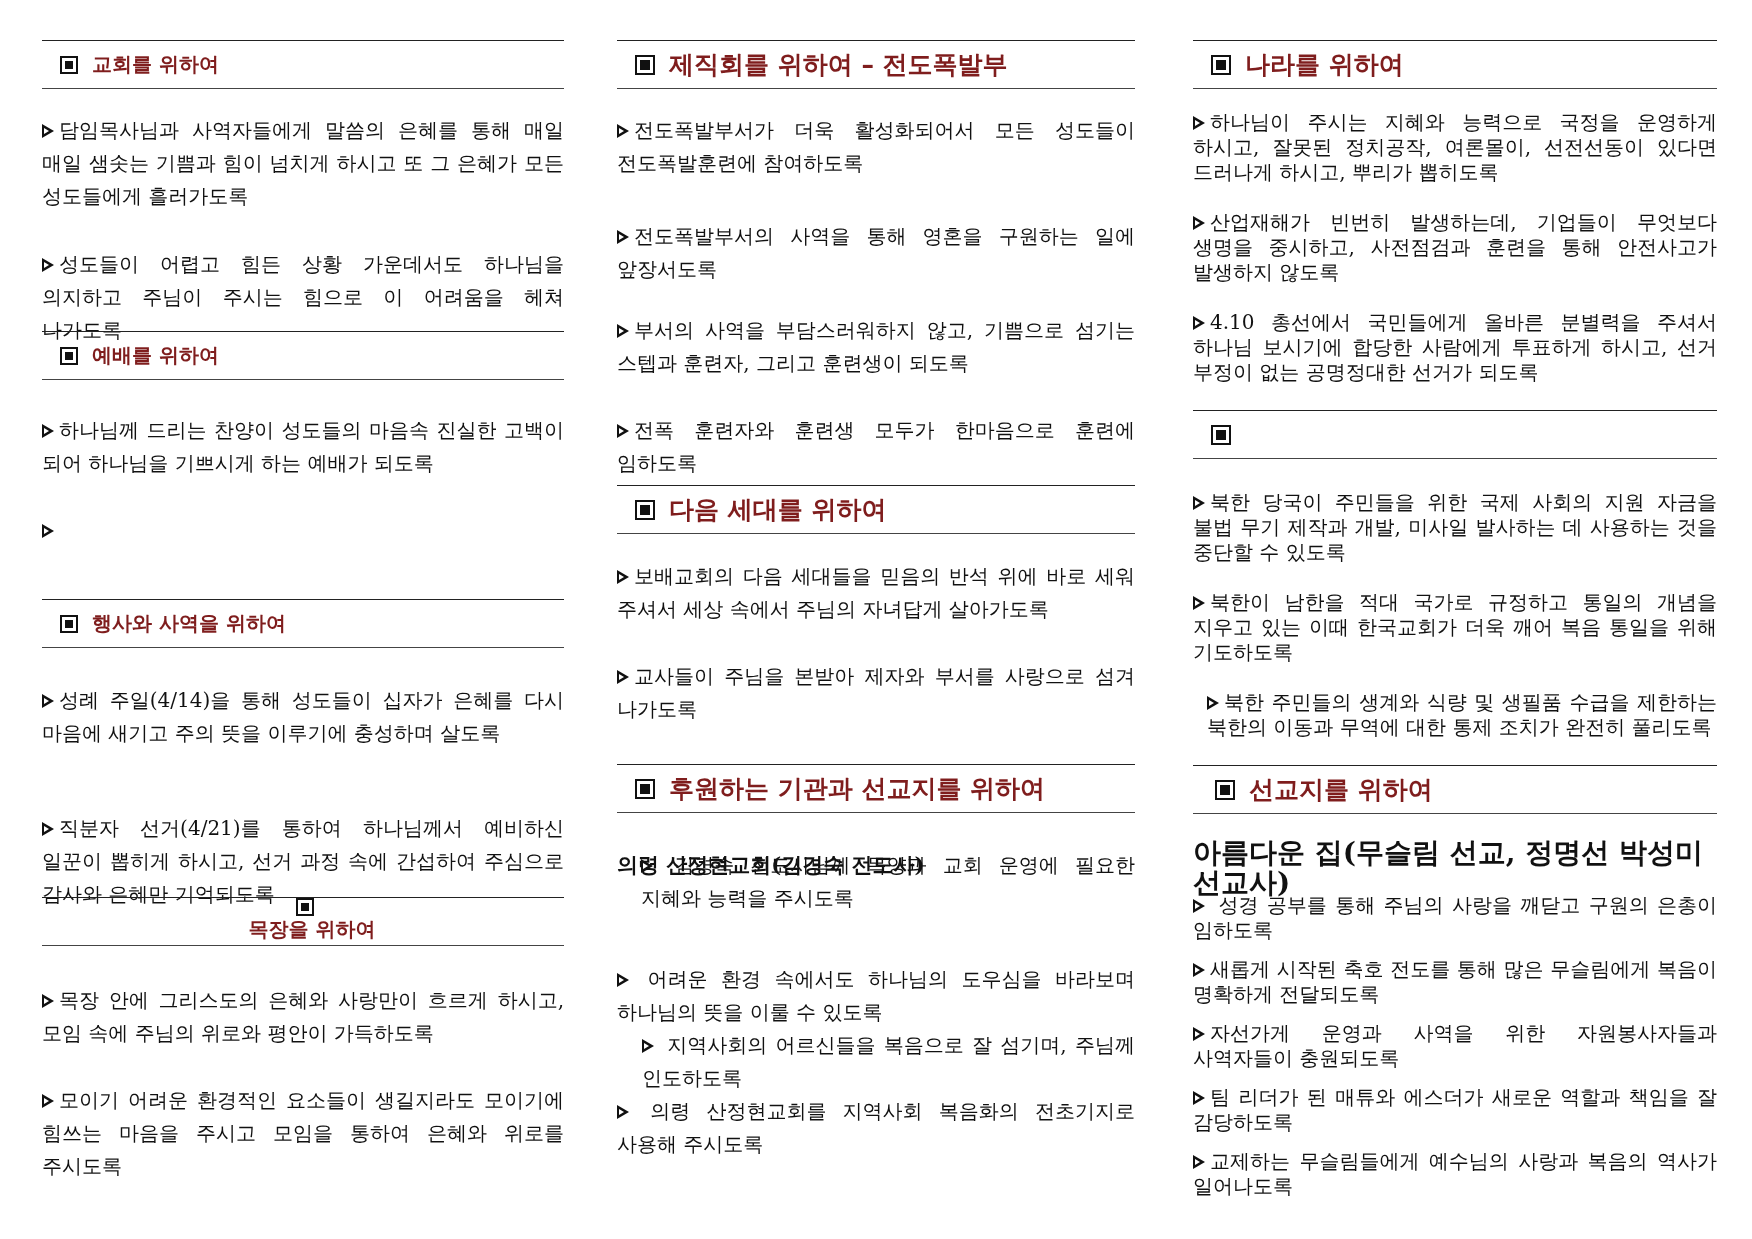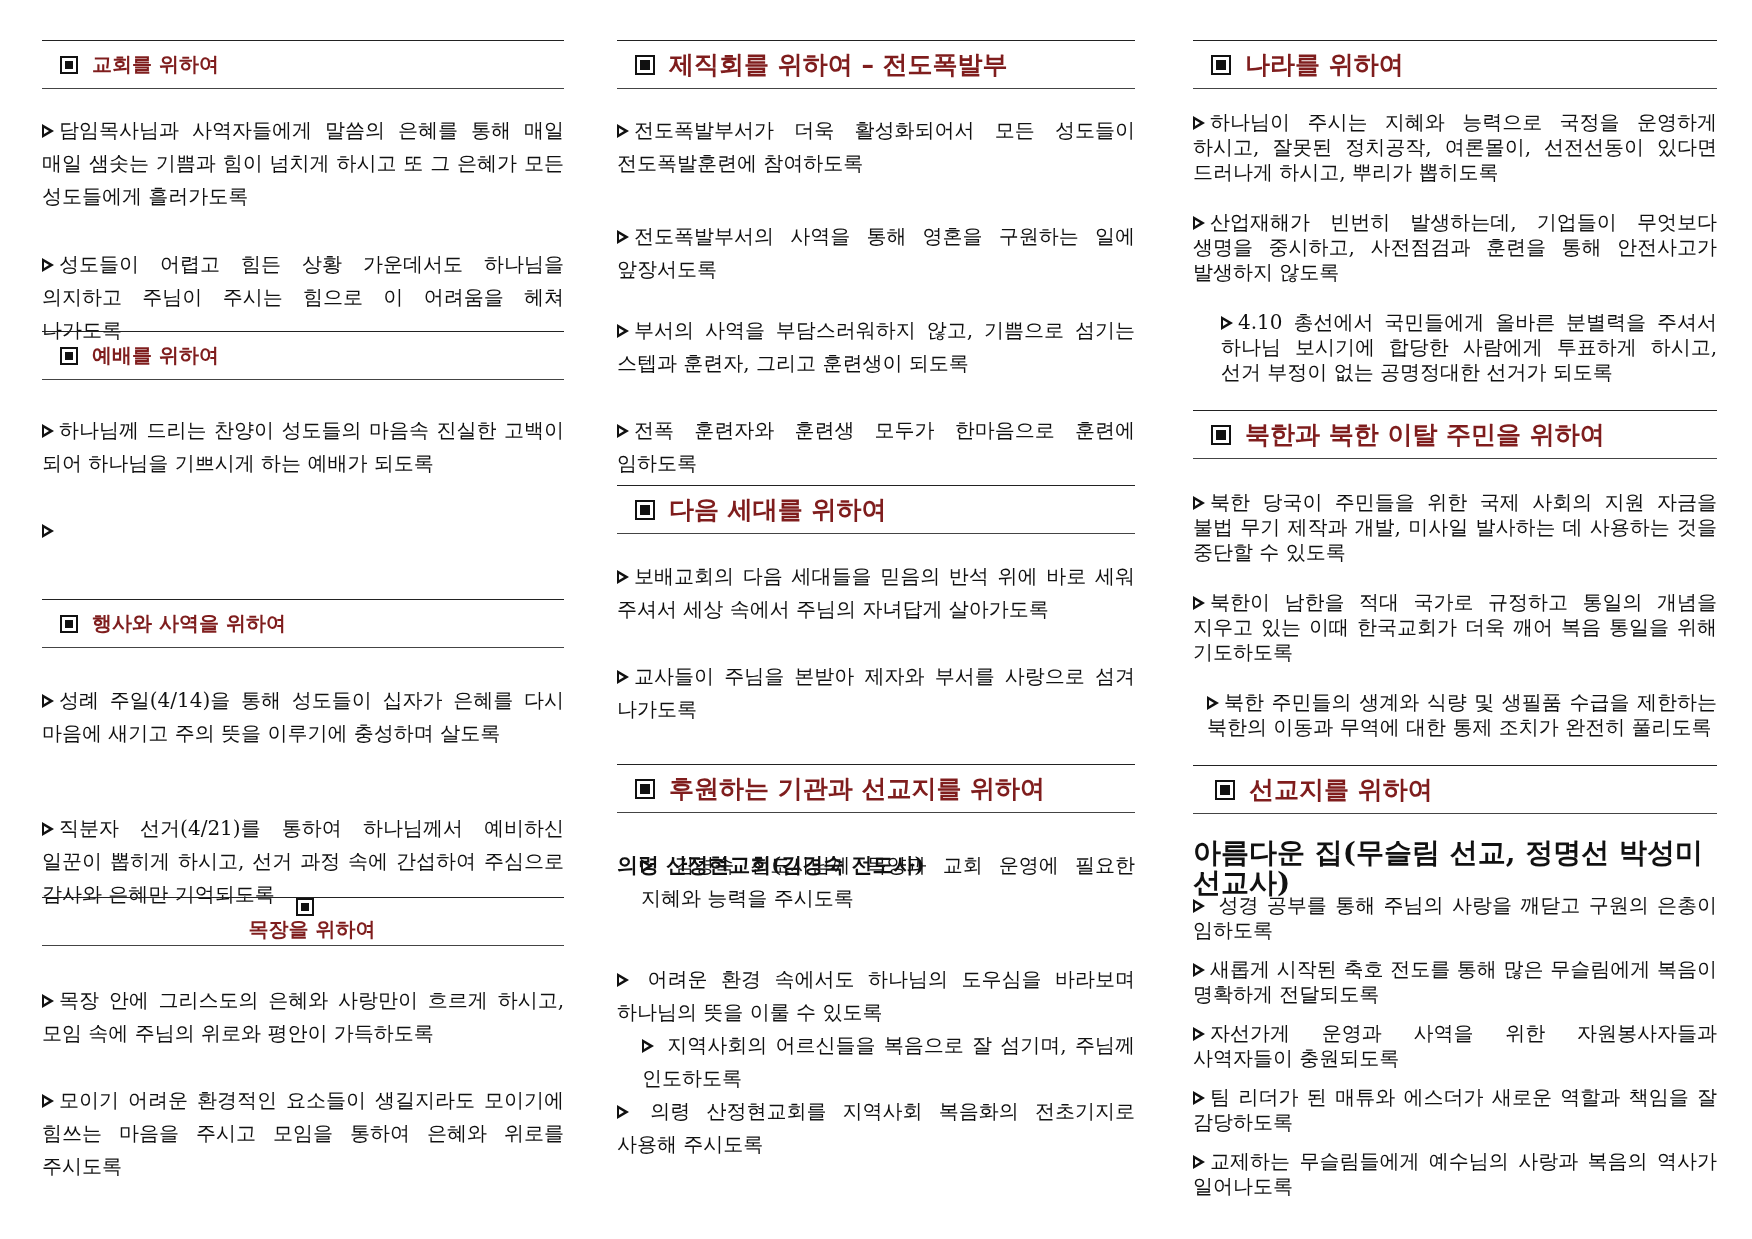--- a/index.html
+++ b/index.html
@@ -106,25 +106,24 @@
   <div class="item" style="top:1095px;"><span class="tri-wrap"></span><span> 의령 산정현교회를 지역사회 복음화의 전초기지로 사용해 주시도록</span></div>
 </div>
 
 <div class="col col-right">
   <div class="blk hdr lg" style="top:40px;">
     <span class="box"></span>
     <span>나라를 위하여</span>
   </div>
   <div class="item tight" style="top:110px;"><span class="tri-wrap"></span><span>하나님이 주시는 지혜와 능력으로 국정을 운영하게 하시고, 잘못된 정치공작, 여론몰이, 선전선동이 있다면 드러나게 하시고, 뿌리가 뽑히도록</span></div>
   <div class="item tight" style="top:210px;"><span class="tri-wrap"></span><span>산업재해가 빈번히 발생하는데, 기업들이 무엇보다 생명을 중시하고, 사전점검과 훈련을 통해 안전사고가 발생하지 않도록</span></div>
-  <div class="item tight" style="top:310px;margin-left:28px;"><span class="tri-wrap"></span><span>4.10 총선에서 국민들에게 올바른 분별력을 주셔서 하나님 보시기에 합당한 사람에게 투표하게 하시고, 선거 부정이 없는 공명정대한 선거가 되도록</span></div>
+  <div class="item tight" style="top:310px;"><span class="tri-wrap"></span><span>4.10 총선에서 국민들에게 올바른 분별력을 주셔서 하나님 보시기에 합당한 사람에게 투표하게 하시고, 선거 부정이 없는 공명정대한 선거가 되도록</span></div>
 
   <div class="blk hdr lg" style="top:410px;">
     <span class="box"></span>
-    <span>북한과 북한 이탈 주민을 위하여</span>
   </div>
   <div class="item tight" style="top:490px;"><span class="tri-wrap"></span><span>북한 당국이 주민들을 위한 국제 사회의 지원 자금을 불법 무기 제작과 개발, 미사일 발사하는 데 사용하는 것을 중단할 수 있도록</span></div>
   <div class="item tight" style="top:590px;"><span class="tri-wrap"></span><span>북한이 남한을 적대 국가로 규정하고 통일의 개념을 지우고 있는 이때 한국교회가 더욱 깨어 복음 통일을 위해 기도하도록</span></div>
   <div class="item tight" style="top:690px;margin-left:14px;"><span class="tri-wrap"></span><span>북한 주민들의 생계와 식량 및 생필품 수급을 제한하는 북한의 이동과 무역에 대한 통제 조치가 완전히 풀리도록</span></div>
 
   <div class="blk hdr lg" style="top:765px; padding-left:22px;">
     <span class="box"></span>
     <span>선교지를 위하여</span>
   </div>
   <div class="sub" style="top:838px; font-size:28px;">아름다운 집(무슬림 선교, 정명선 박성미 선교사)</div>

